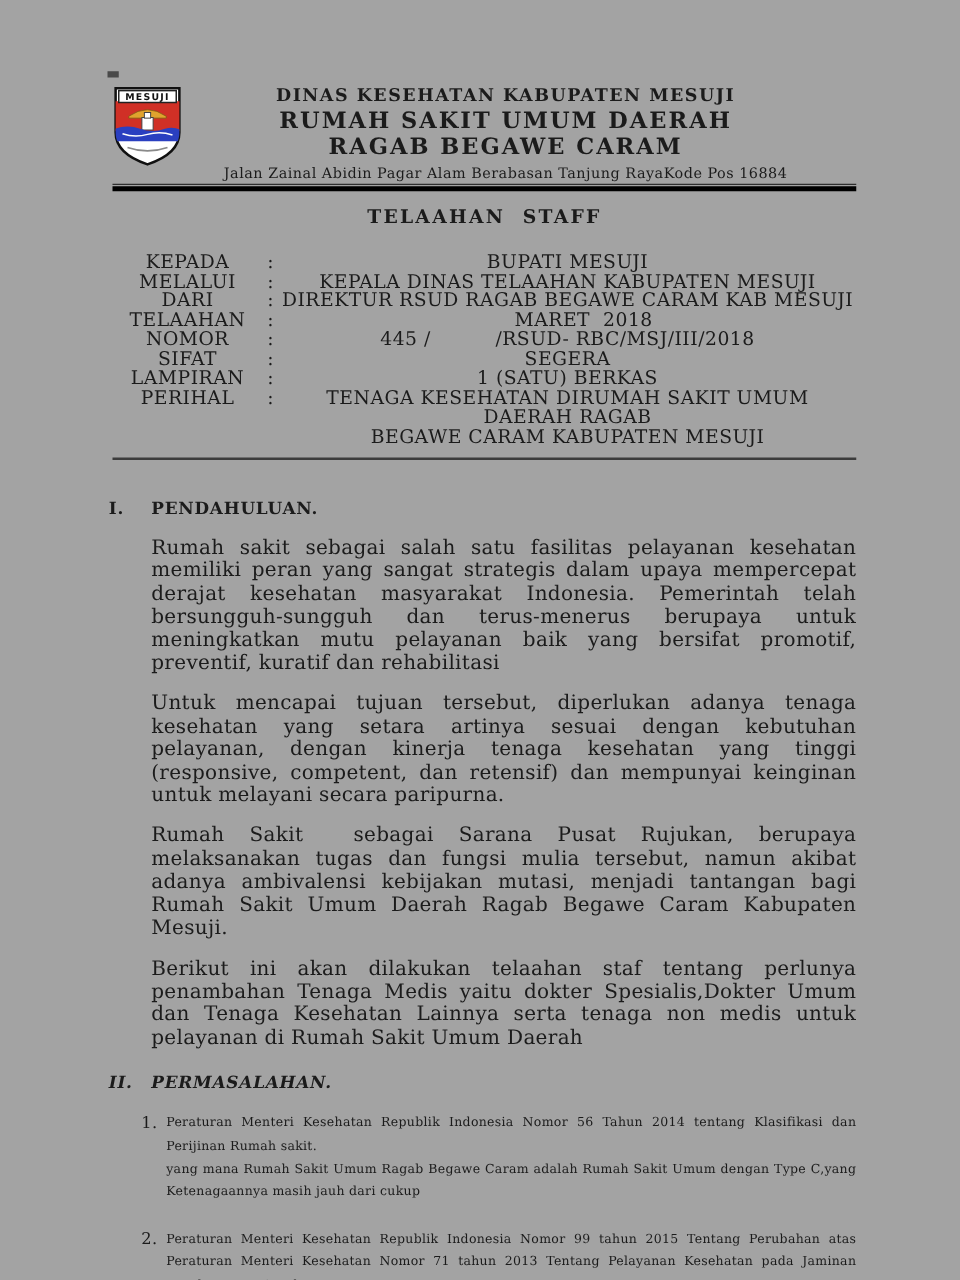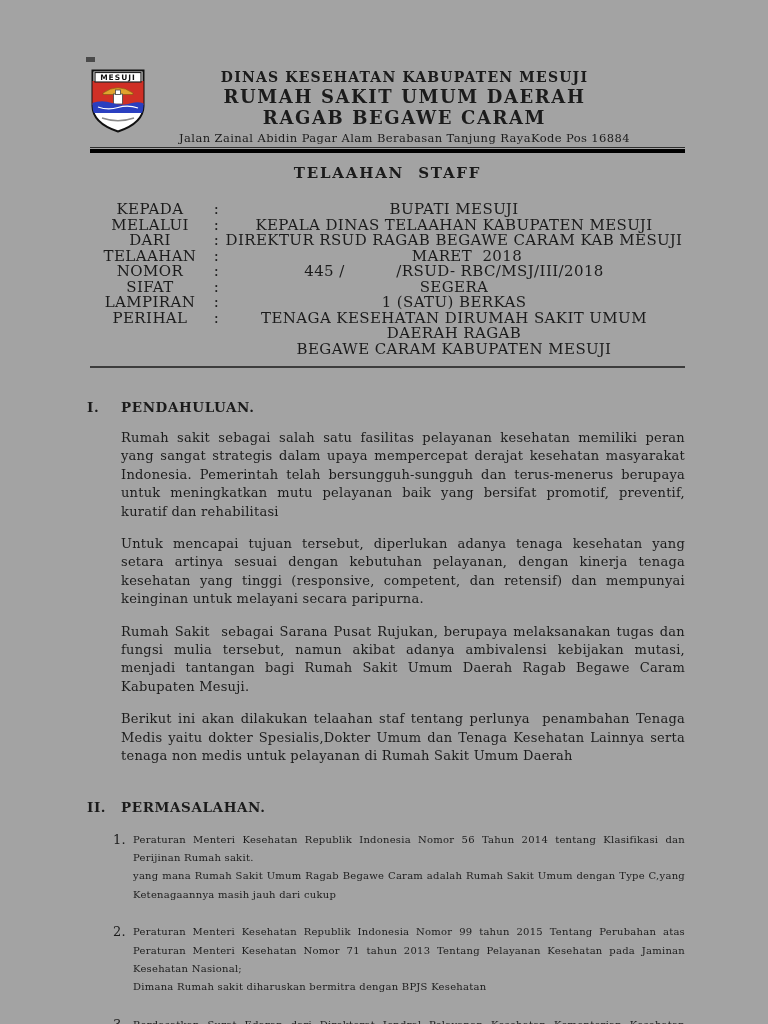--- a/index.html
+++ b/index.html
@@ -41,27 +41,27 @@
   .meta-row { display:flex; align-items:flex-start; }
   .meta-label { width:120px; flex:0 0 120px; white-space:pre; }
   .meta-colon { width:13px;  flex:0 0 13px; }
   .meta-value { flex:1 1 auto; white-space:pre-wrap; }
 
   .rule-divider { height:2px; background:#3c3c3c; margin-top:9px; }
 
   
   .section-heading { display:flex; font-weight:bold; font-size:13.5px; letter-spacing:0.6px; }
   .sec-1 { margin-top:31px; }
-  .sec-2 { margin-top:33px; }
+  .sec-2 { margin-top:19px;font-style:italic; }
   .sec-numeral { width:34px; flex:0 0 34px; padding-left:-3px; margin-left:-3px; }
   .sec-title { flex:1; }
 
   .para {
     margin-left:31px; margin-top:14px;
-    font-size:13px; line-height:18.4px; letter-spacing:0.25px;
+    font-size:16px; line-height:18.4px; letter-spacing:0.25px;
     text-align:justify; white-space:pre-wrap;
   }
   .list-item { display:flex; margin-left:23px; margin-top:16px; }
   .li-gap-lg { margin-top:19px; }
   .item-number { width:20px; flex:0 0 20px; font-size:13px; line-height:18.4px; letter-spacing:0.25px; }
   .item-text {
     flex:1 1 auto;
     font-size:10px; line-height:18.4px; letter-spacing:0.25px;
     text-align:justify; white-space:pre-wrap;
   }

